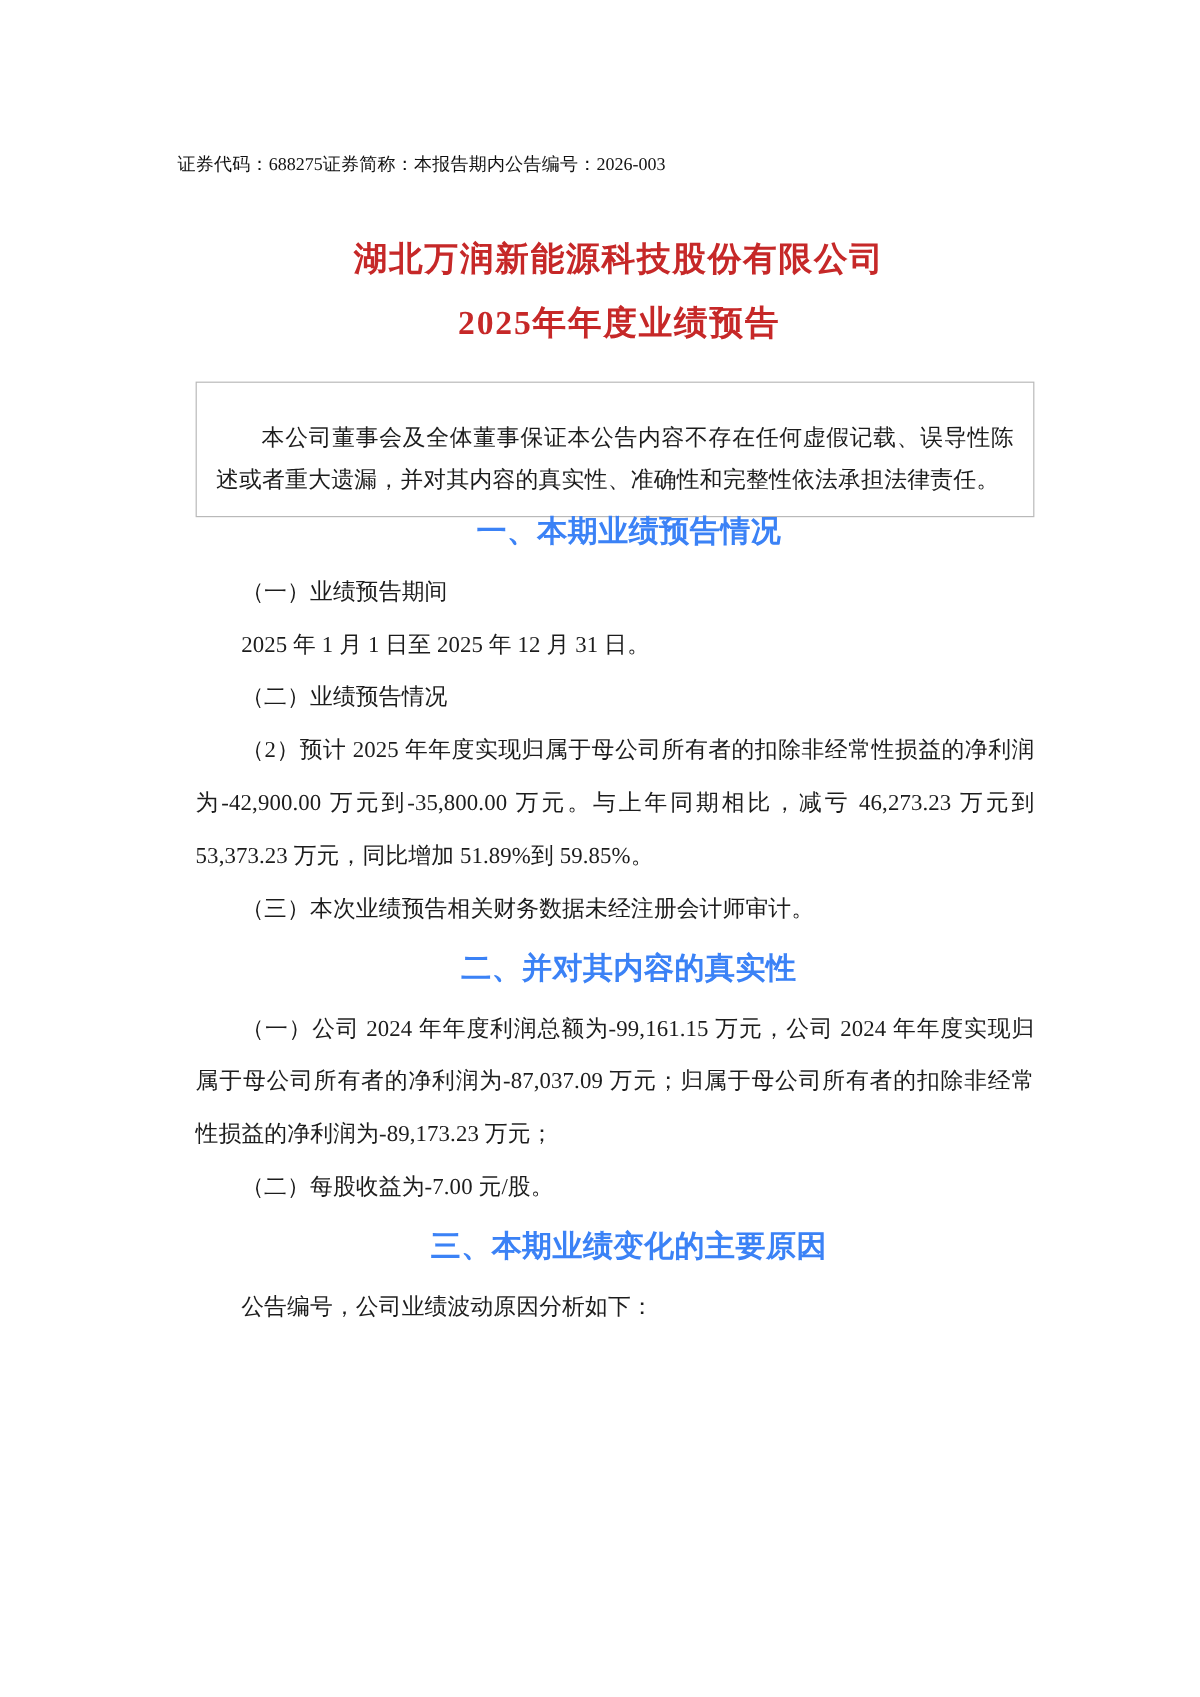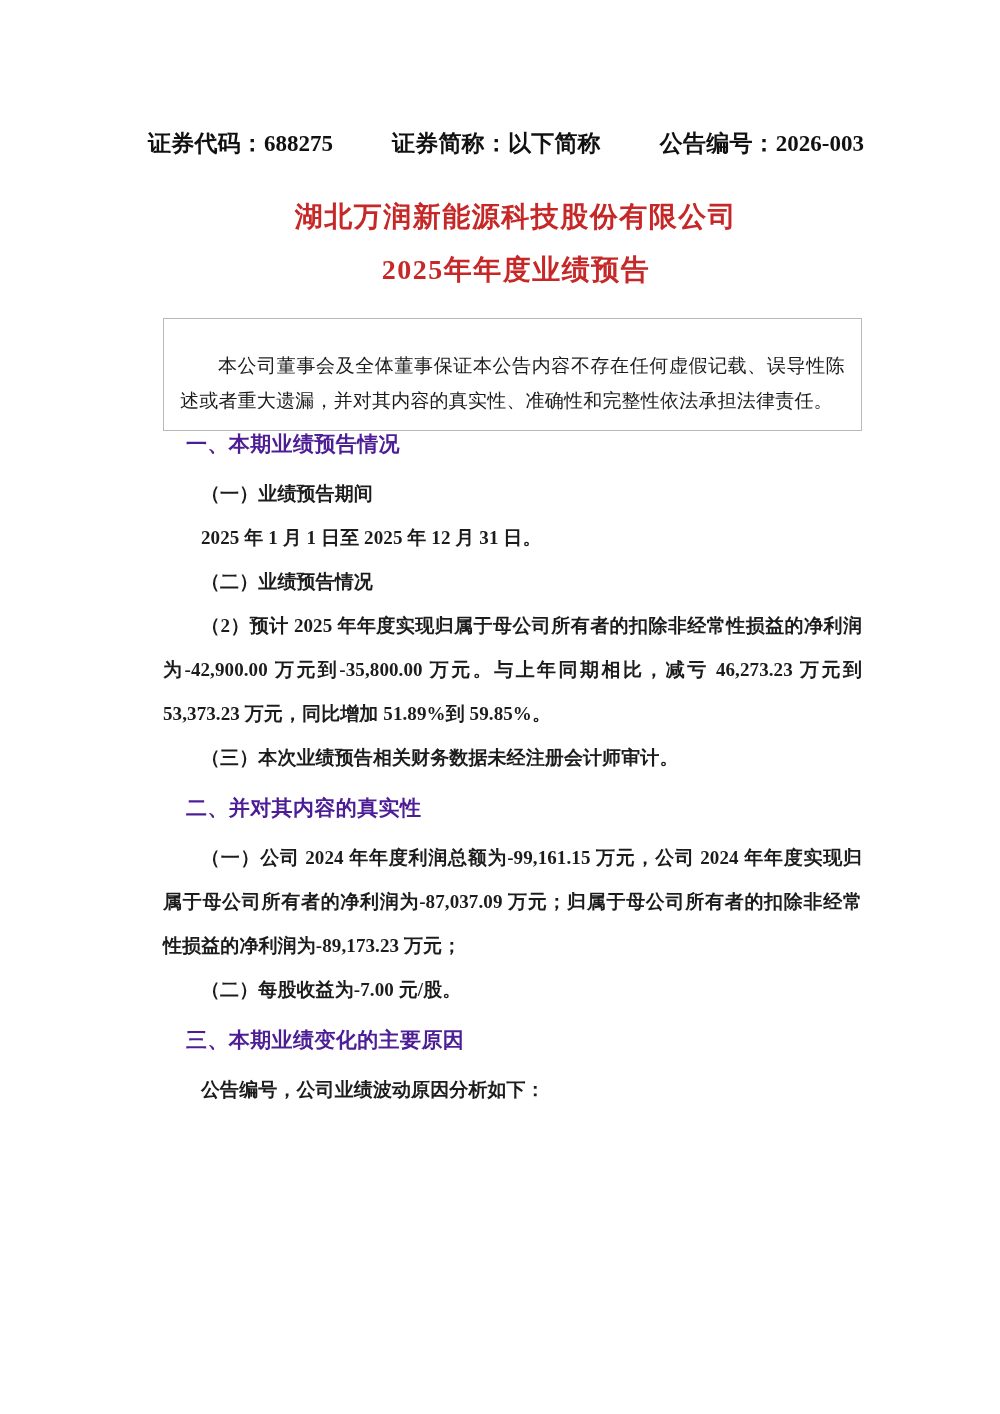--- a/index.html
+++ b/index.html
@@ -18,24 +18,23 @@
     overflow: hidden;
   }
 
   
   .doc-header {
     position: absolute;
     left: 148px;
     top: 128px;
     width: 716px;
     display: flex;
-    justify-content: space-between;
     align-items: baseline;
-    font-weight: bold;
-    font-size: 23px;
+    font-weight: normal;
+    font-size: 15px;
     letter-spacing: 0.2px;
     color: #111111;
   }
   .doc-header .hdr-item {
     white-space: nowrap;
   }
   .doc-header .hdr-item .hdr-num {
     font-family: "Liberation Serif", "DejaVu Serif", serif;
     letter-spacing: 0px;
   }
@@ -79,50 +78,50 @@
   }
 
   
   .body-area {
     position: absolute;
     left: 163px;
     top: 424px;
     width: 699px;
   }
   .sec-heading {
-    font-size: 21px;
+    font-size: 25px;
     font-weight: bold;
     line-height: 32px;
     margin: 0 0 0 0;
     padding: 4px 0 4px 23px;
-    color: #4c1d95;
+    color: #3b82f6;
     letter-spacing: 0.4px;
+    text-align: center;
   }
   .para {
     font-size: 19px;
     line-height: 44px;
     text-align: justify;
     text-align-last: left;
     text-indent: 2em;
     color: #1c1c1c;
     margin: 0;
     padding: 0;
     letter-spacing: 0.1px;
-    font-weight: bold;
   }
   .spacer-sm { height: 8px; }
 </style>
 </head>
 <body>
 
 <div class="page">
 
   <div class="doc-header">
     <span class="hdr-item"><span>证券代码：</span><span class="hdr-num">688275</span></span>
-    <span class="hdr-item"><span>证券简称：</span><span>以下简称</span></span>
+    <span class="hdr-item"><span>证券简称：</span><span>本报告期内</span></span>
     <span class="hdr-item"><span>公告编号：</span><span class="hdr-num">2026-003</span></span>
   </div>
 
   <div class="title-block">
     <div class="title-line">湖北万润新能源科技股份有限公司</div>
     <div class="title-line">2025年年度业绩预告</div>
   </div>
 
   <div class="disclaimer-box">
     <div class="disclaimer-text">本公司董事会及全体董事保证本公告内容不存在任何虚假记载、误导性陈述或者重大遗漏，并对其内容的真实性、准确性和完整性依法承担法律责任。</div>

